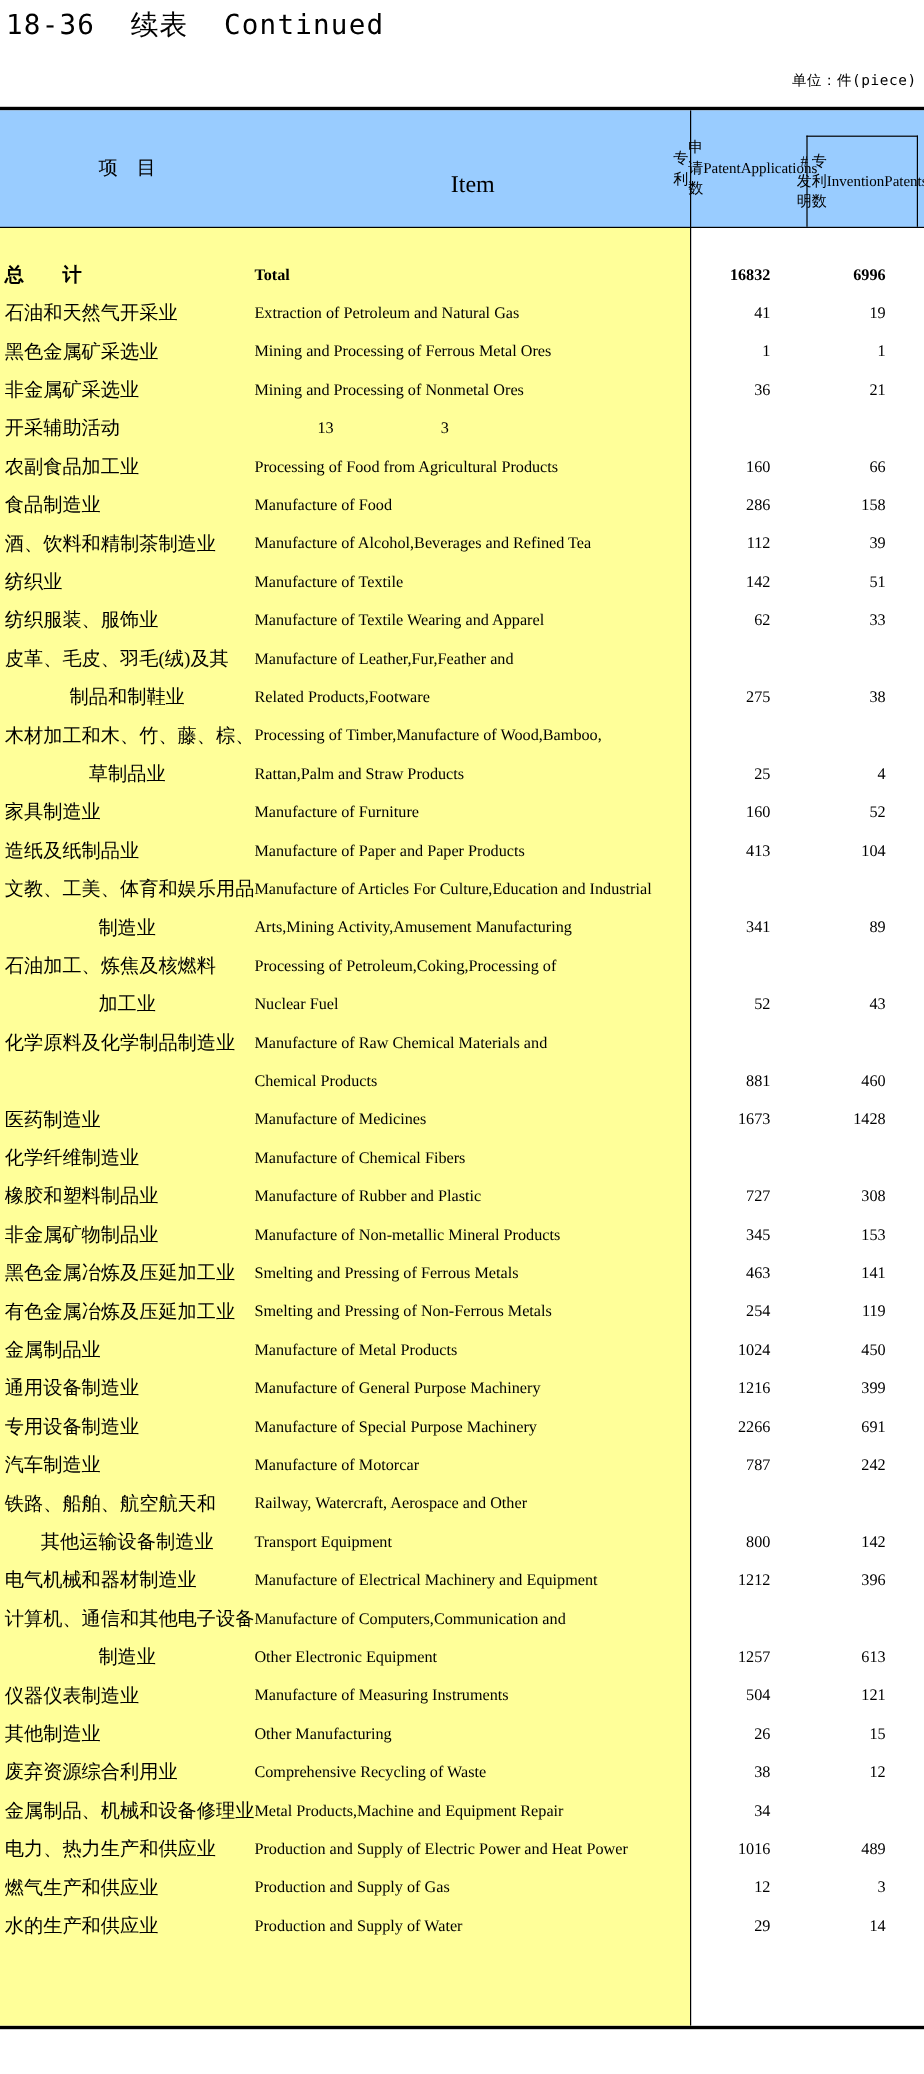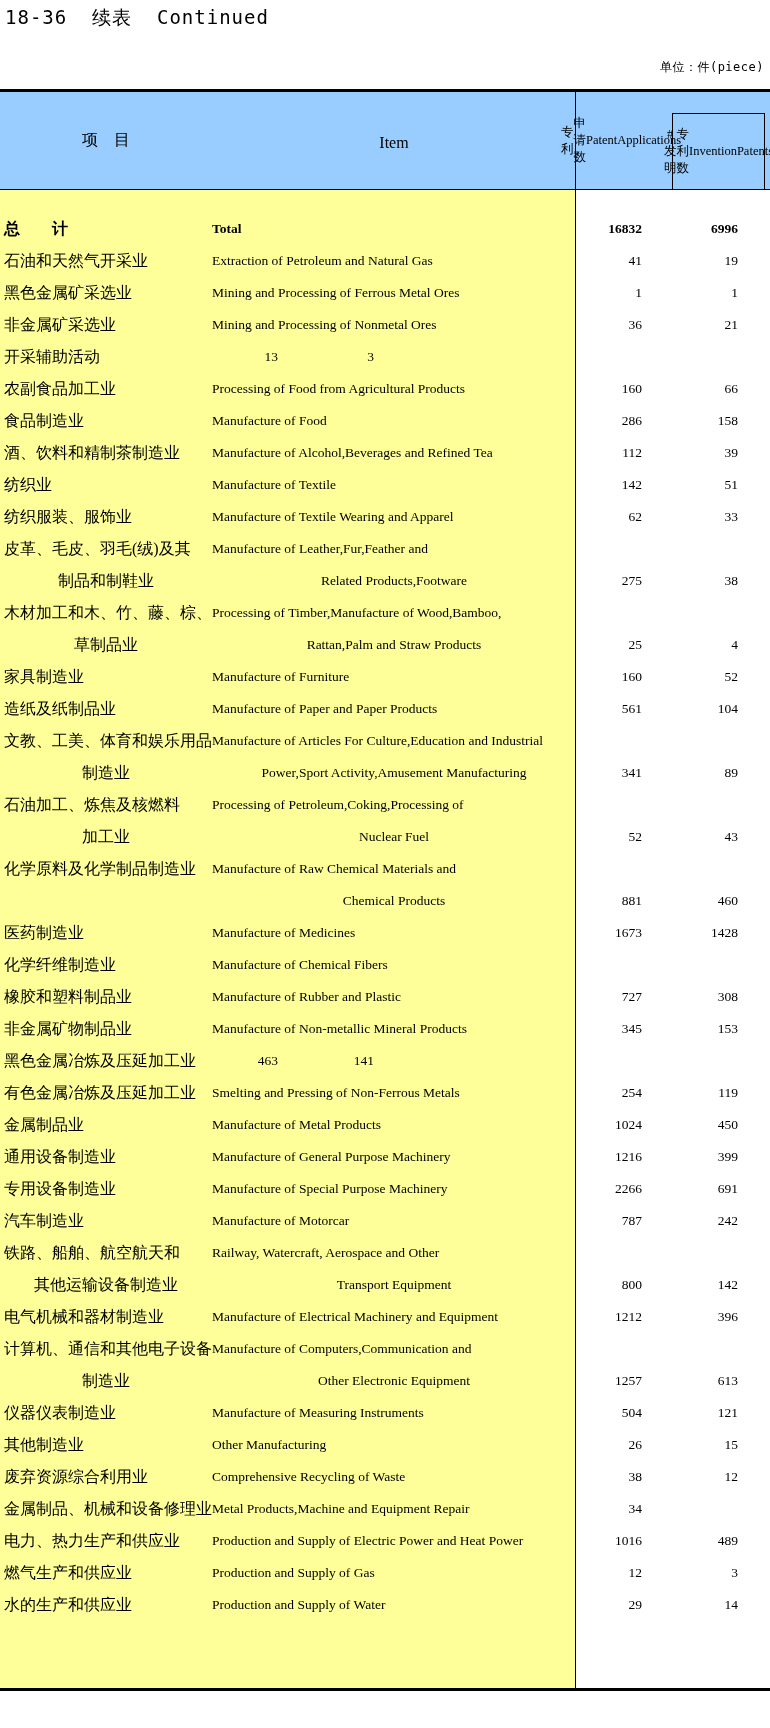--- a/index.html
+++ b/index.html
@@ -1,42 +1,42 @@
 <!DOCTYPE html>
 <html><head>
 <meta charset="utf-8">
 <style>
   html,body{margin:0;padding:0;background:#fff}
   .page{position:relative;width:770px;height:1728px;background:#ffffff;overflow:hidden;
         color:#000;font-family:"Liberation Serif","DejaVu Serif",serif}
   .title{position:absolute;left:5px;top:5px;font-family:"DejaVu Sans Mono",monospace;
-         font-size:19px;letter-spacing:1px;white-space:pre}
+         font-size:23px;letter-spacing:1px;white-space:pre}
   .unit{position:absolute;right:6px;top:59px;font-family:"DejaVu Sans Mono",monospace;
         font-size:12px;letter-spacing:.5px;white-space:pre}
   .table{position:absolute;left:0;top:89px;width:770px}
   .rule{height:3px;background:#000}
   .thead{position:relative;height:97px;border-bottom:1px solid #000}
   .th-cn{position:absolute;left:0;top:0;width:212px;height:100%;display:flex;
          align-items:center;justify-content:center;font-size:16px}
-  .th-en{position:absolute;left:212px;top:2px;width:364px;height:100%;display:flex;
-         align-items:center;justify-content:center;font-size:16px}
+  .th-en{position:absolute;left:212px;top:14px;width:364px;height:100%;display:flex;
+         align-items:center;justify-content:center;font-size:20px}
   .th-c1{position:absolute;left:576px;top:0;width:90px;height:100%;display:flex;
          flex-direction:row;align-items:center;justify-content:center;
          font-size:12.5px;line-height:17px;text-align:center}
   .th-c2{position:absolute;left:672px;top:21px;width:93px;height:76px;box-sizing:border-box;
          border:1px solid #000;border-bottom:none;display:flex;flex-direction:row;
          align-items:center;justify-content:center;font-size:12.5px;line-height:17px;text-align:center}
   .tbody{position:relative;height:1498px;padding-top:23px;box-sizing:border-box}
   .line{display:flex;height:32px;align-items:center}
   .c-cn{width:212px;padding-left:4px;font-size:16px;box-sizing:border-box;white-space:nowrap}
   .c-en{width:364px;font-size:13.5px;box-sizing:border-box;white-space:nowrap}
   .c-v1{width:66px;text-align:right;font-size:13.5px}
   .c-v2{width:96px;text-align:right;font-size:13.5px}
   .c-cn.cont{text-align:center;padding-left:0}
-  .c-en.cont{text-align:center}
+  .c-en.cont{text-align:left}
   .row.bold{font-weight:bold}
   .vline{position:absolute;left:575px;top:3px;width:1px;height:1596px;background:#000}
 </style>
 </head>
 <body>
 
 <div class="page">
   <div class="title">18-36  续表  Continued</div>
   <div class="unit">单位：件(piece)</div>
 
@@ -173,34 +173,34 @@
             <div class="c-cn">家具制造业</div>
             <div class="c-en">Manufacture of Furniture</div>
             <div class="c-v1">160</div>
             <div class="c-v2">52</div>
           </div>
         </div>
         <div class="row">
           <div class="line">
             <div class="c-cn">造纸及纸制品业</div>
             <div class="c-en">Manufacture of Paper and Paper Products</div>
-            <div class="c-v1">561</div>
+            <div class="c-v1">413</div>
             <div class="c-v2">104</div>
           </div>
         </div>
         <div class="row">
           <div class="line">
             <div class="c-cn">文教、工美、体育和娱乐用品</div>
             <div class="c-en">Manufacture of Articles For Culture,Education and Industrial</div>
             <div class="c-v1"></div>
             <div class="c-v2"></div>
           </div>
           <div class="line">
             <div class="c-cn cont">制造业</div>
-            <div class="c-en cont">Power,Sport Activity,Amusement Manufacturing</div>
+            <div class="c-en cont">Arts,Mining Activity,Amusement Manufacturing</div>
             <div class="c-v1">341</div>
             <div class="c-v2">89</div>
           </div>
         </div>
         <div class="row">
           <div class="line">
             <div class="c-cn">石油加工、炼焦及核燃料</div>
             <div class="c-en">Processing of Petroleum,Coking,Processing of</div>
             <div class="c-v1"></div>
             <div class="c-v2"></div>
@@ -254,20 +254,21 @@
           <div class="line">
             <div class="c-cn">非金属矿物制品业</div>
             <div class="c-en">Manufacture of Non-metallic Mineral Products</div>
             <div class="c-v1">345</div>
             <div class="c-v2">153</div>
           </div>
         </div>
         <div class="row">
           <div class="line">
             <div class="c-cn">黑色金属冶炼及压延加工业</div>
+            <div class="c-en">Smelting and Pressing of Ferrous Metals</div>
             <div class="c-v1">463</div>
             <div class="c-v2">141</div>
           </div>
         </div>
         <div class="row">
           <div class="line">
             <div class="c-cn">有色金属冶炼及压延加工业</div>
             <div class="c-en">Smelting and Pressing of Non-Ferrous Metals</div>
             <div class="c-v1">254</div>
             <div class="c-v2">119</div>

